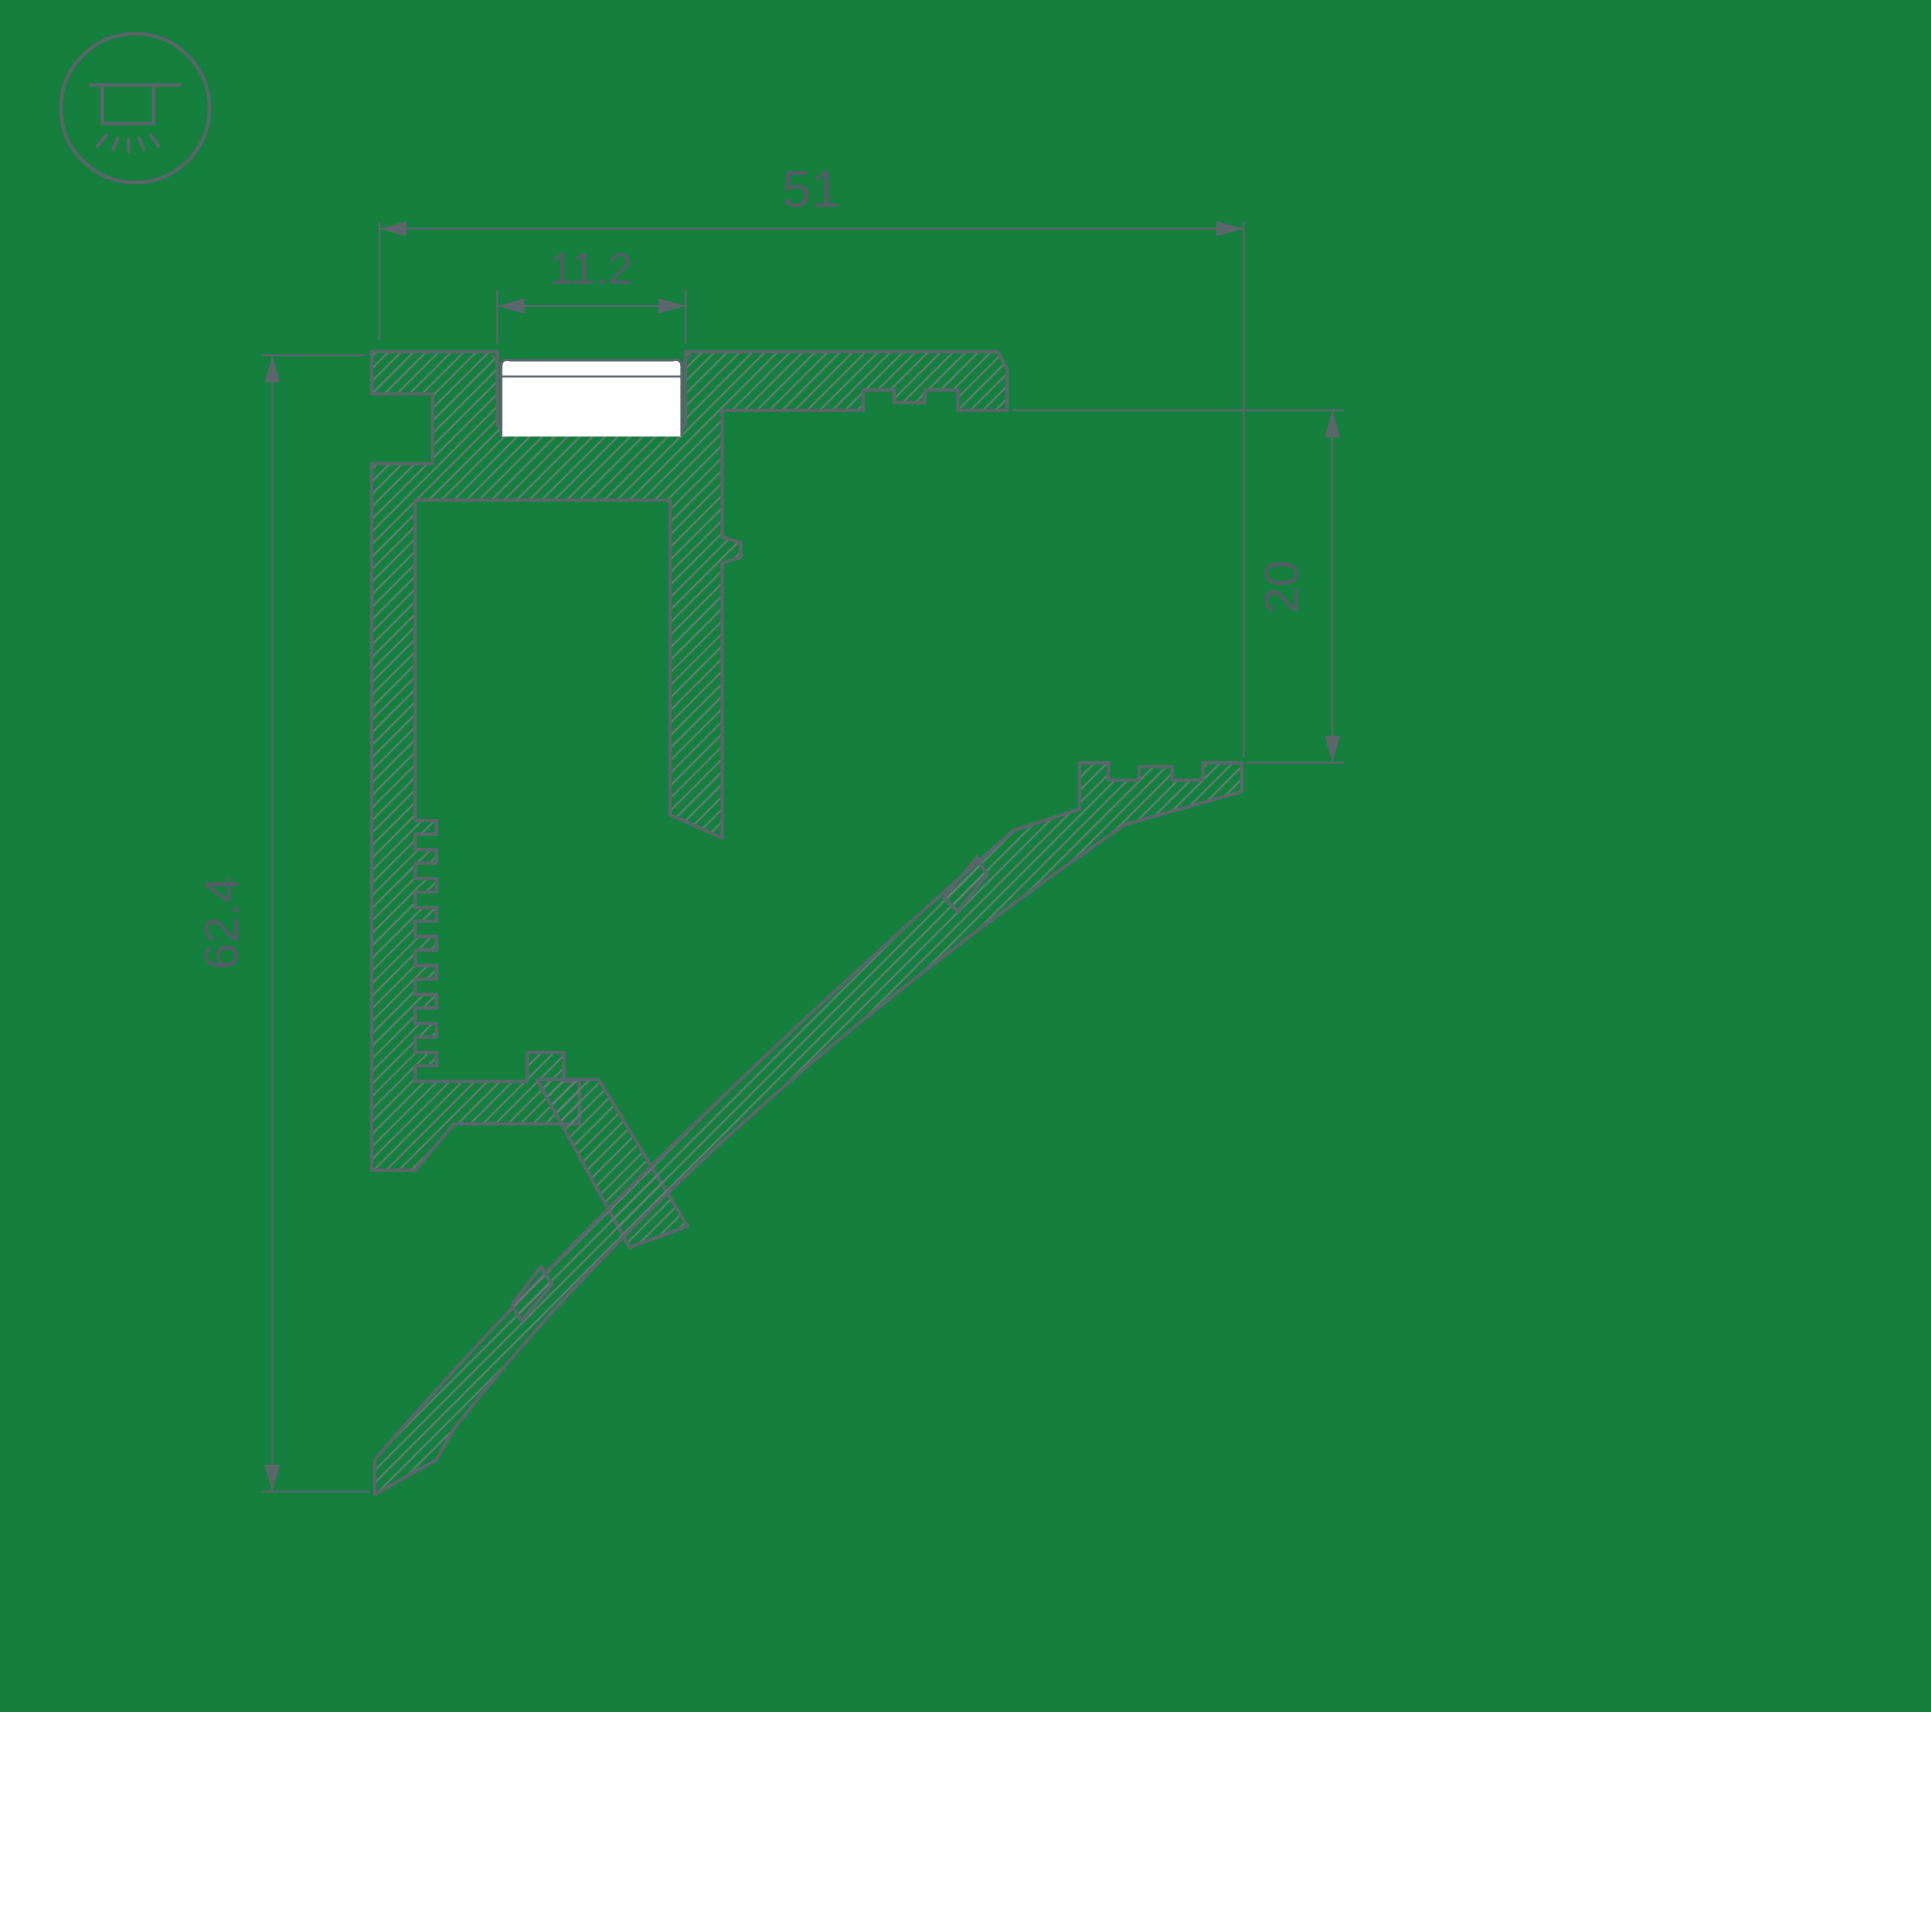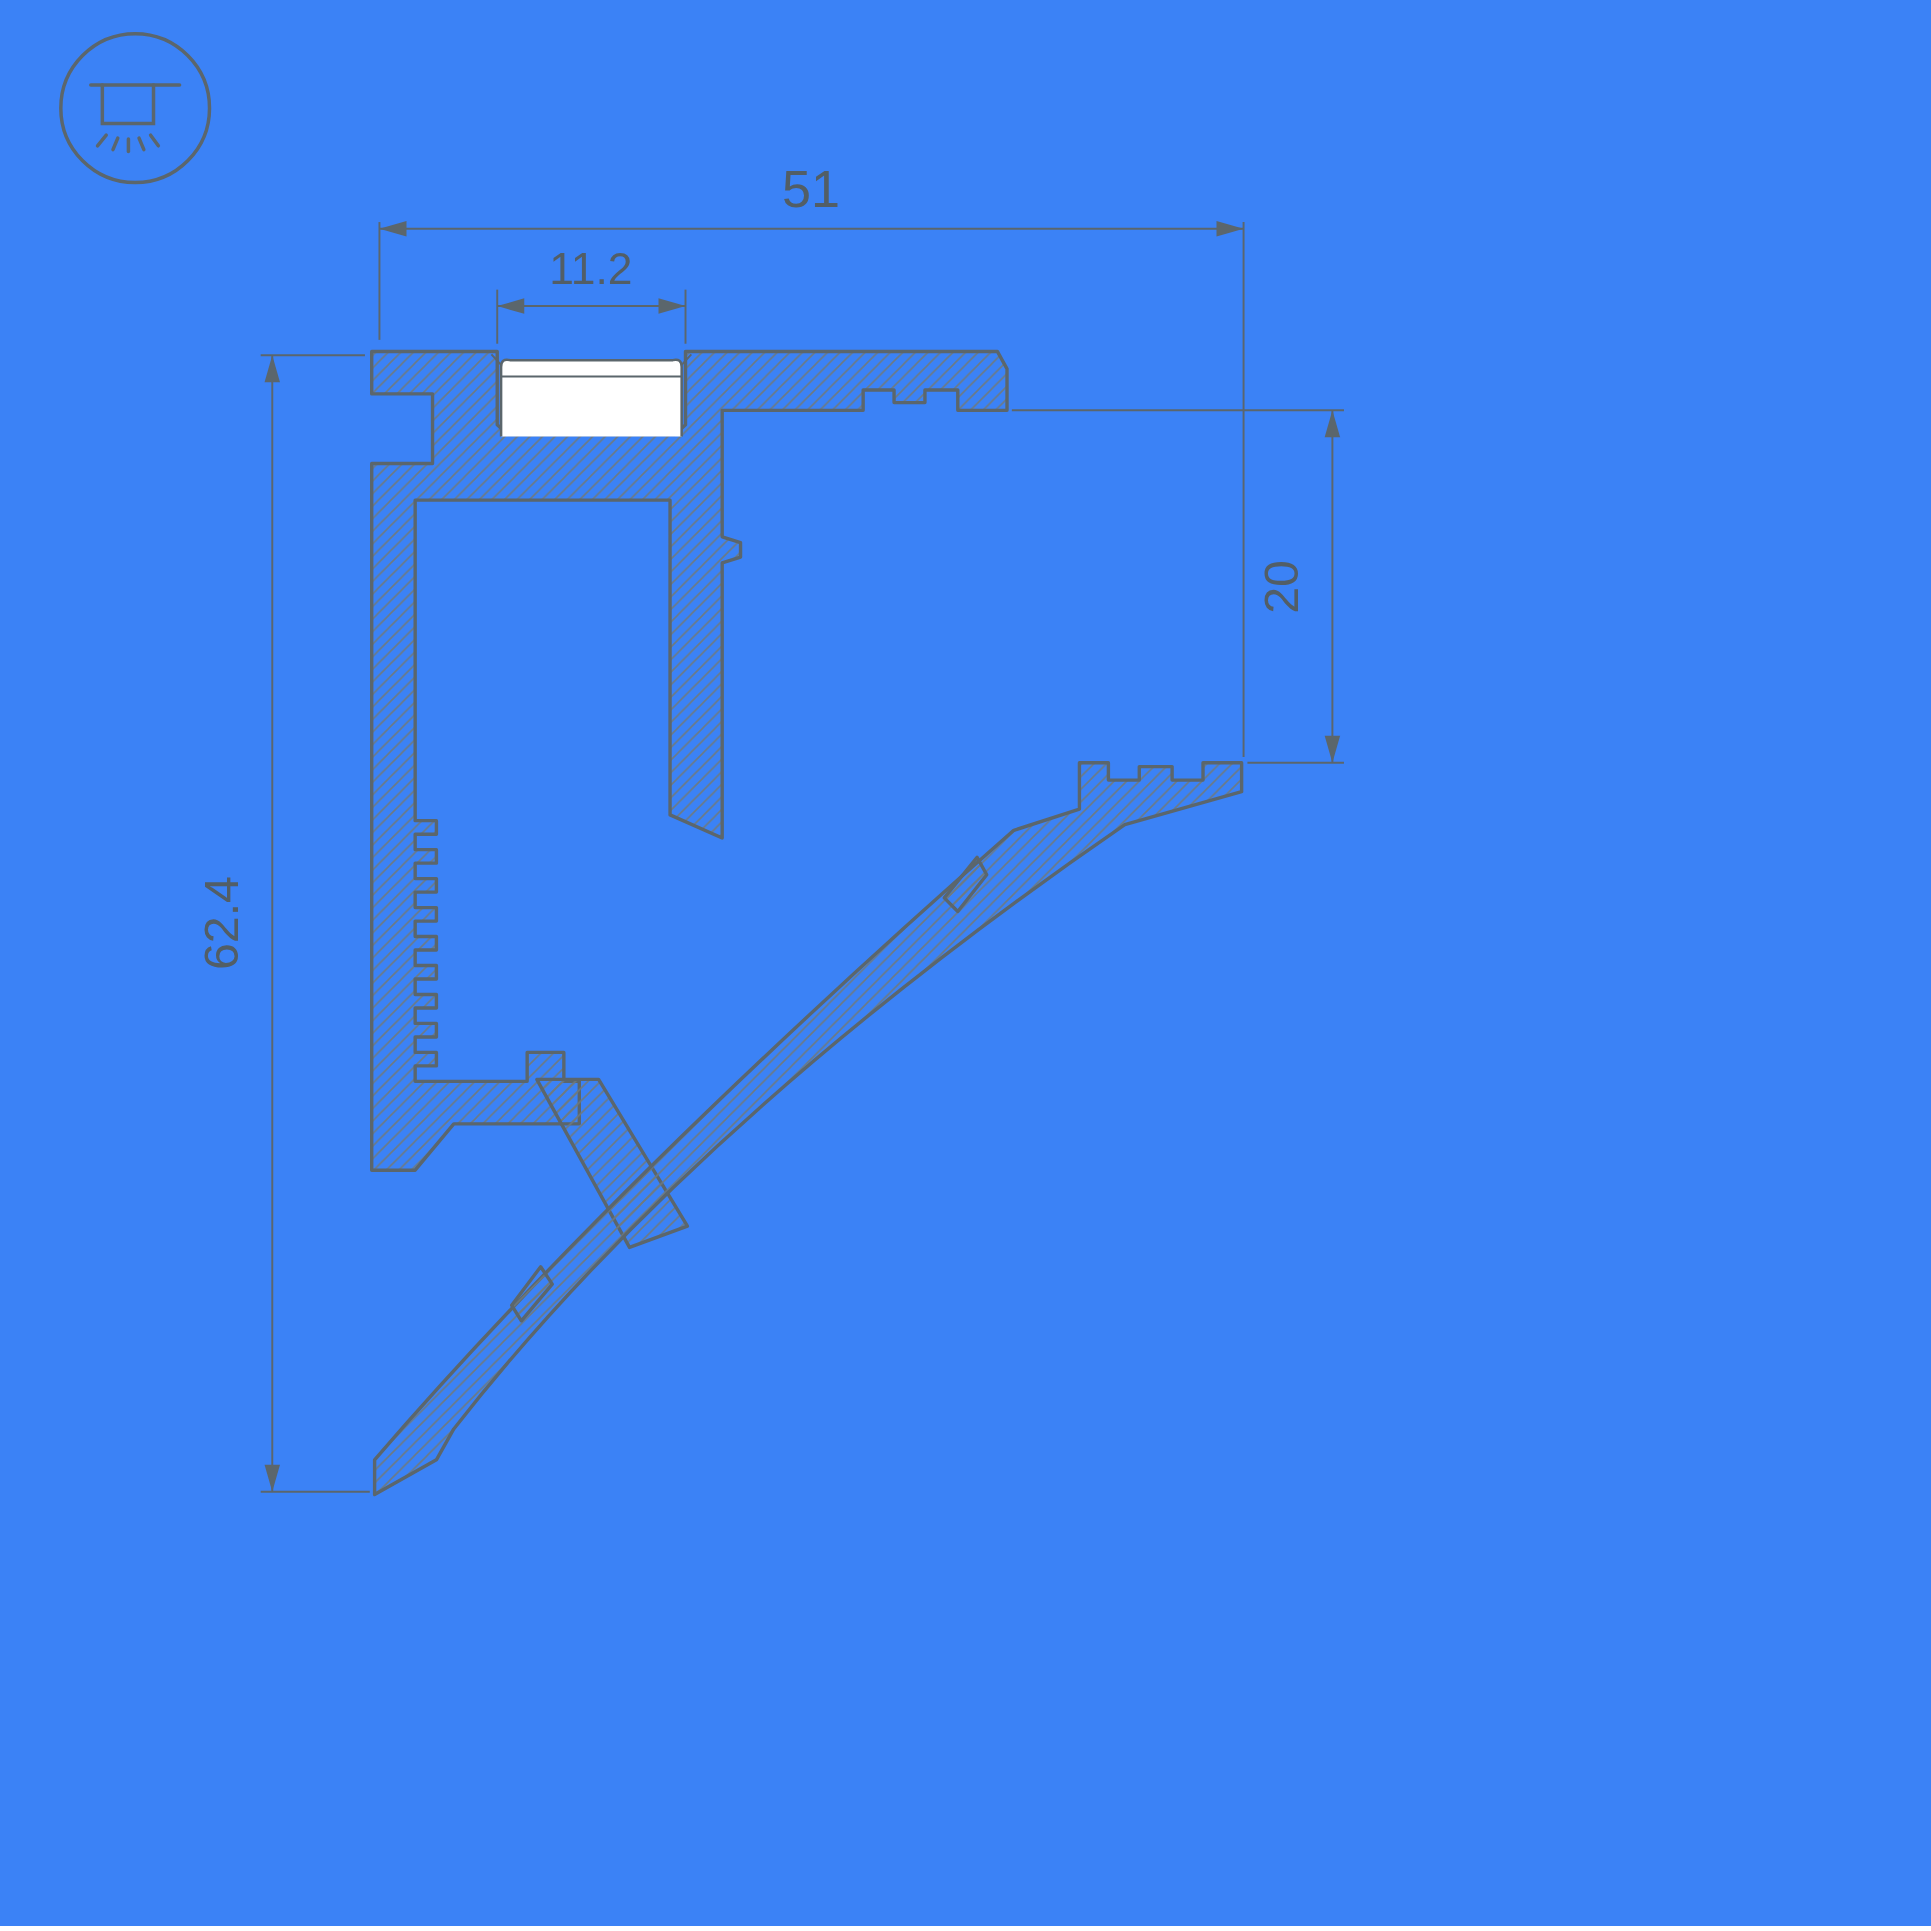--- a/index.html
+++ b/index.html
@@ -1,16 +1,16 @@
 <!DOCTYPE html>
 <html><head>
 <meta charset="utf-8">
 <style>
   html,body{margin:0;padding:0;background:#ffffff;}
-  .stage{width:1931px;height:1926px;position:relative;background:#3b82f6;
+  .stage{width:1931px;height:1712px;position:relative;background:#15803d;
          font-family:"Liberation Sans", sans-serif;}
   svg{display:block;}
   .outline{fill:url(#hatch);stroke:#5b666c;stroke-width:3.5;stroke-linejoin:round;}
   .whitepart{fill:#ffffff;stroke:#5b666c;stroke-width:2.6;stroke-linejoin:round;fill-opacity:1;}
   .dim{stroke:#5b666c;stroke-width:2;fill:none;}
   .arrow{fill:#5b666c;stroke:none;}
   .dimtext{fill:#525e66;font-family:"Liberation Sans", sans-serif;}
   .icon-stroke{stroke:#5b666c;fill:none;stroke-width:3.6;stroke-linecap:round;}
 </style>
 </head>

